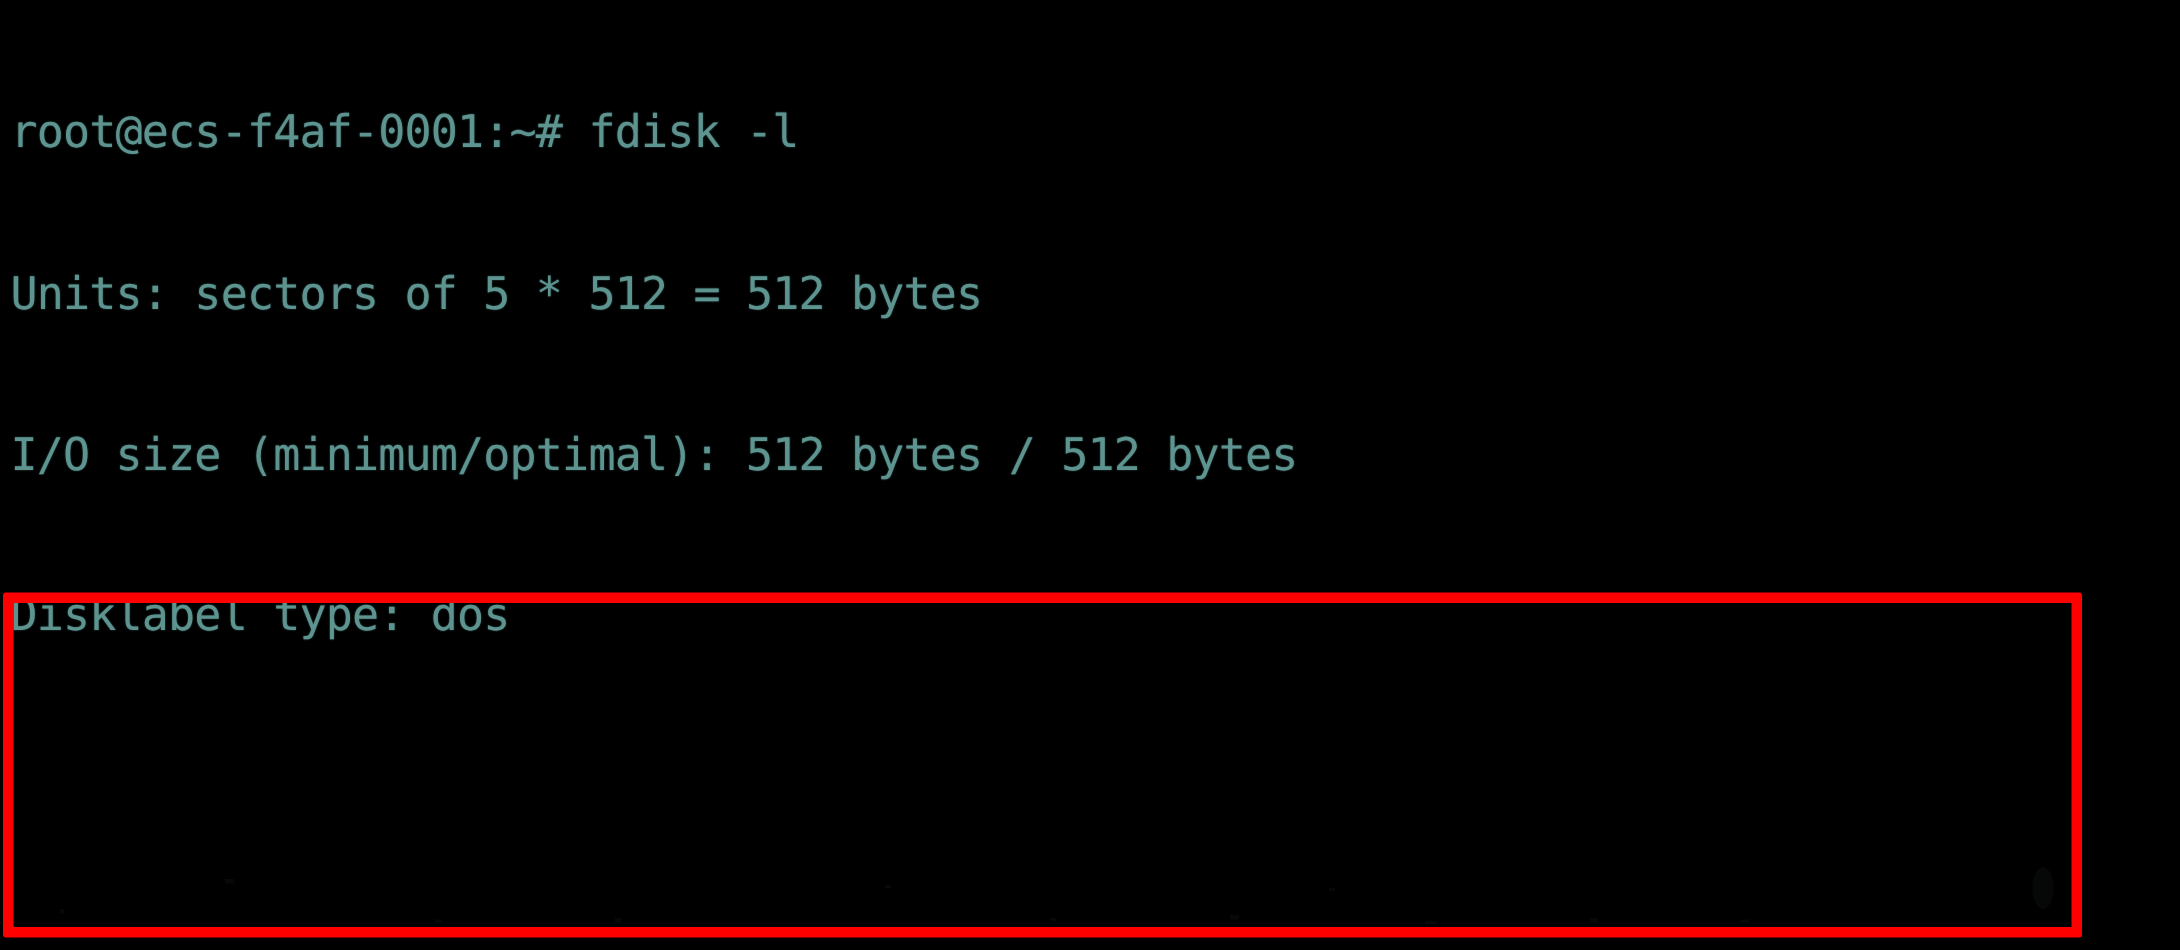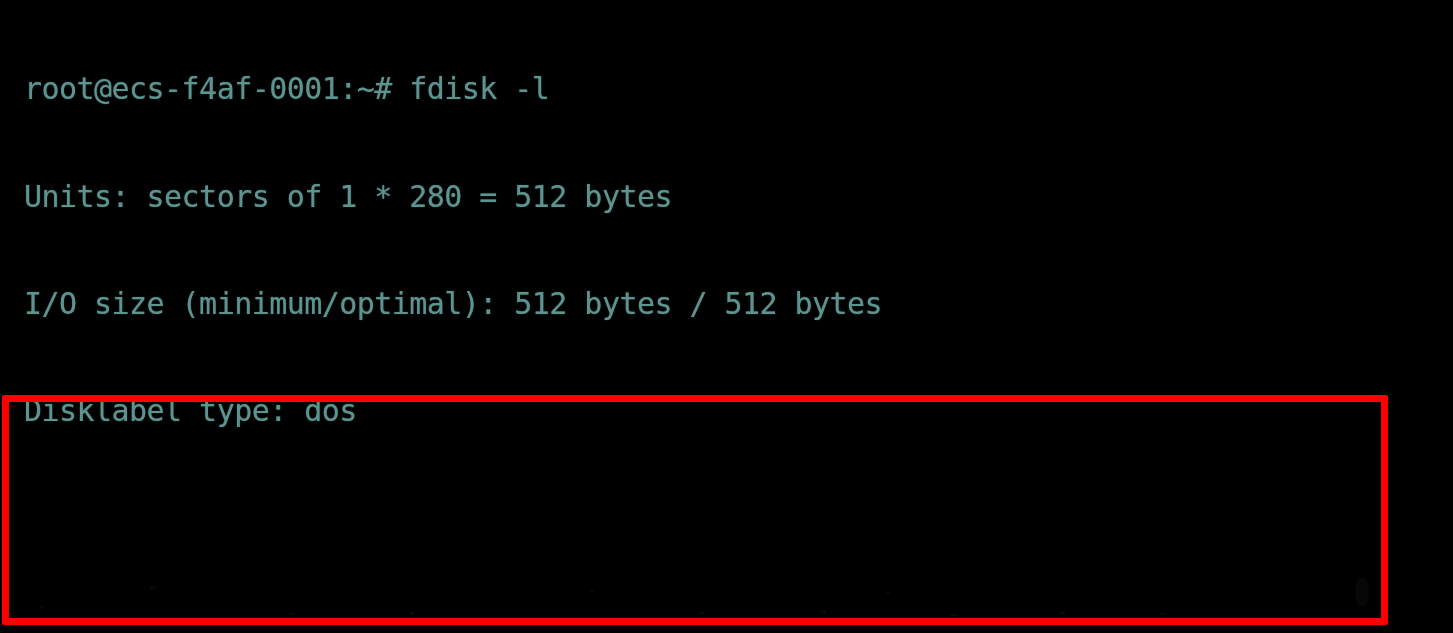--- a/index.html
+++ b/index.html
@@ -34,21 +34,21 @@
     font-size: 30px;
     line-height: 35.7px;
     letter-spacing: -0.55px;
     color: #5e9490;
     white-space: pre;
     text-shadow: 0 0 1.2px rgba(110,180,175,0.55);
   }
 
   .line {
     height: 35.7px;
-    padding-left: 24px;
+    padding-left: 7px;
     white-space: pre;
   }
 
   
   #highlight-box {
     position: absolute;
     left: 2px;
     top: 395px;
     width: 1386px;
     height: 230px;
@@ -65,21 +65,21 @@
     background: rgba(70,90,88,0.10);
   }
 </style>
 </head>
 <body>
 
 <div id="terminal">
 
   <div id="console">
     <div class="line">root@ecs-f4af-0001:~# fdisk -l</div>
-    <div class="line">Units: sectors of 1 * 280 = 512 bytes</div>
+    <div class="line">Units: sectors of 5 * 512 = 512 bytes</div>
     <div class="line">I/O size (minimum/optimal): 512 bytes / 512 bytes</div>
     <div class="line">Disklabel type: dos</div>
     
     
     
     
     
     
     
     

